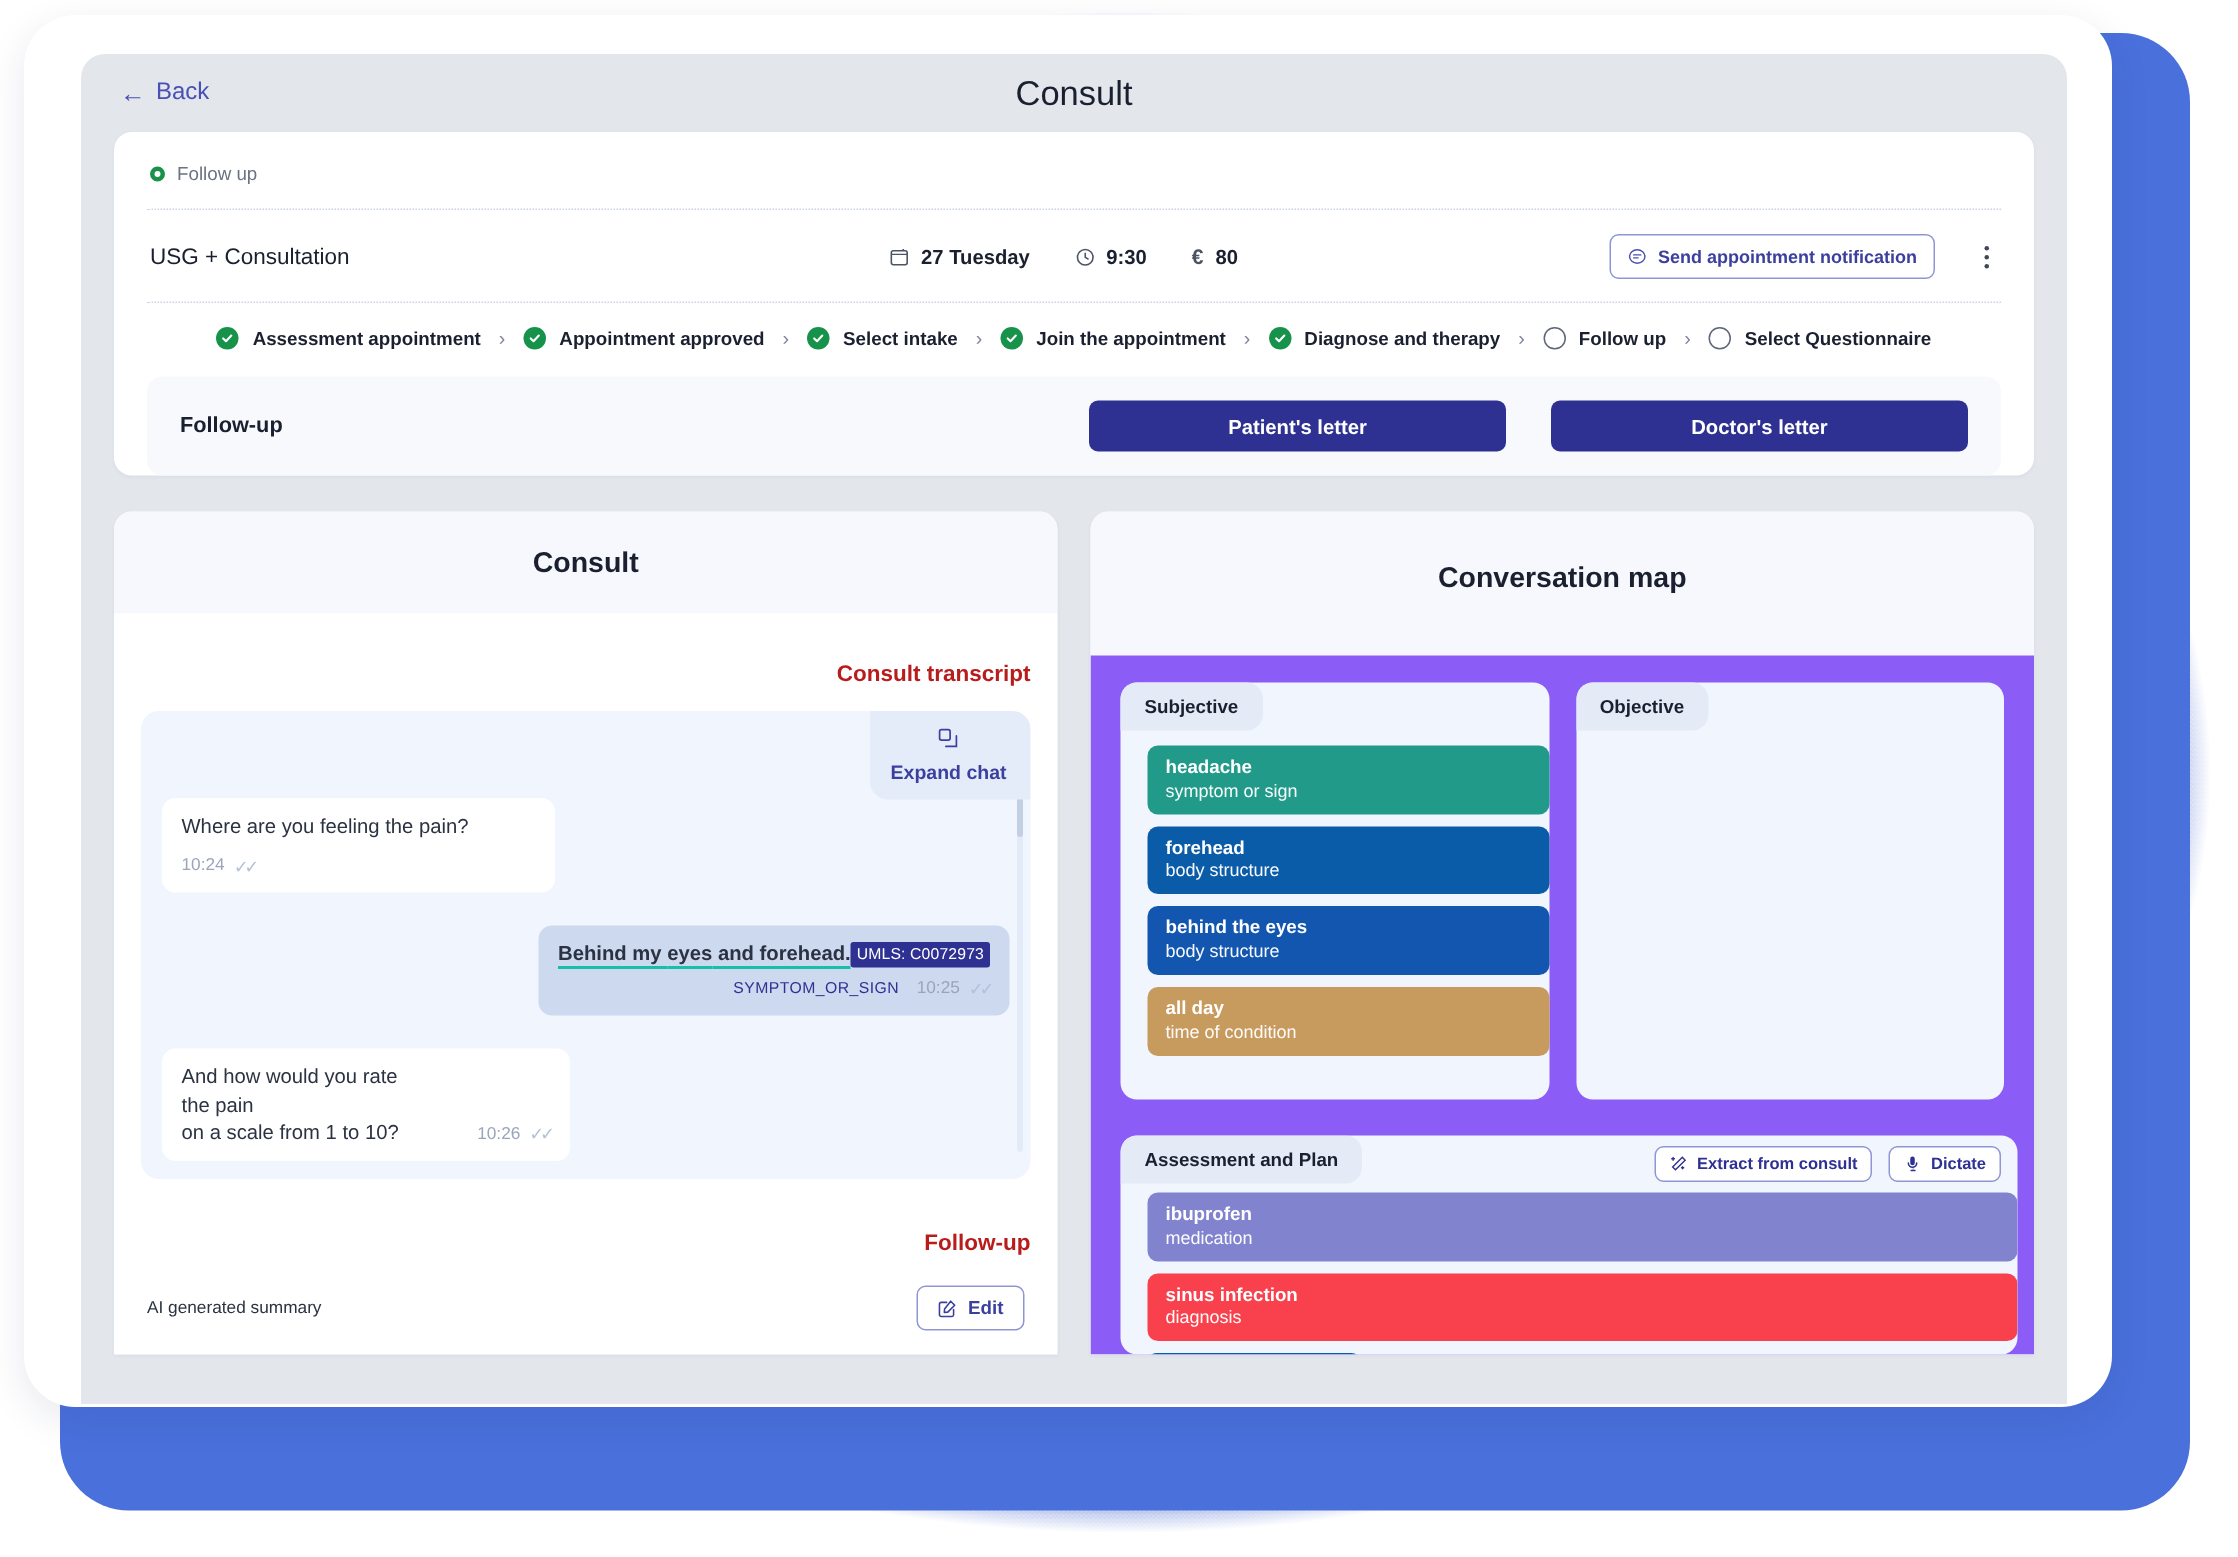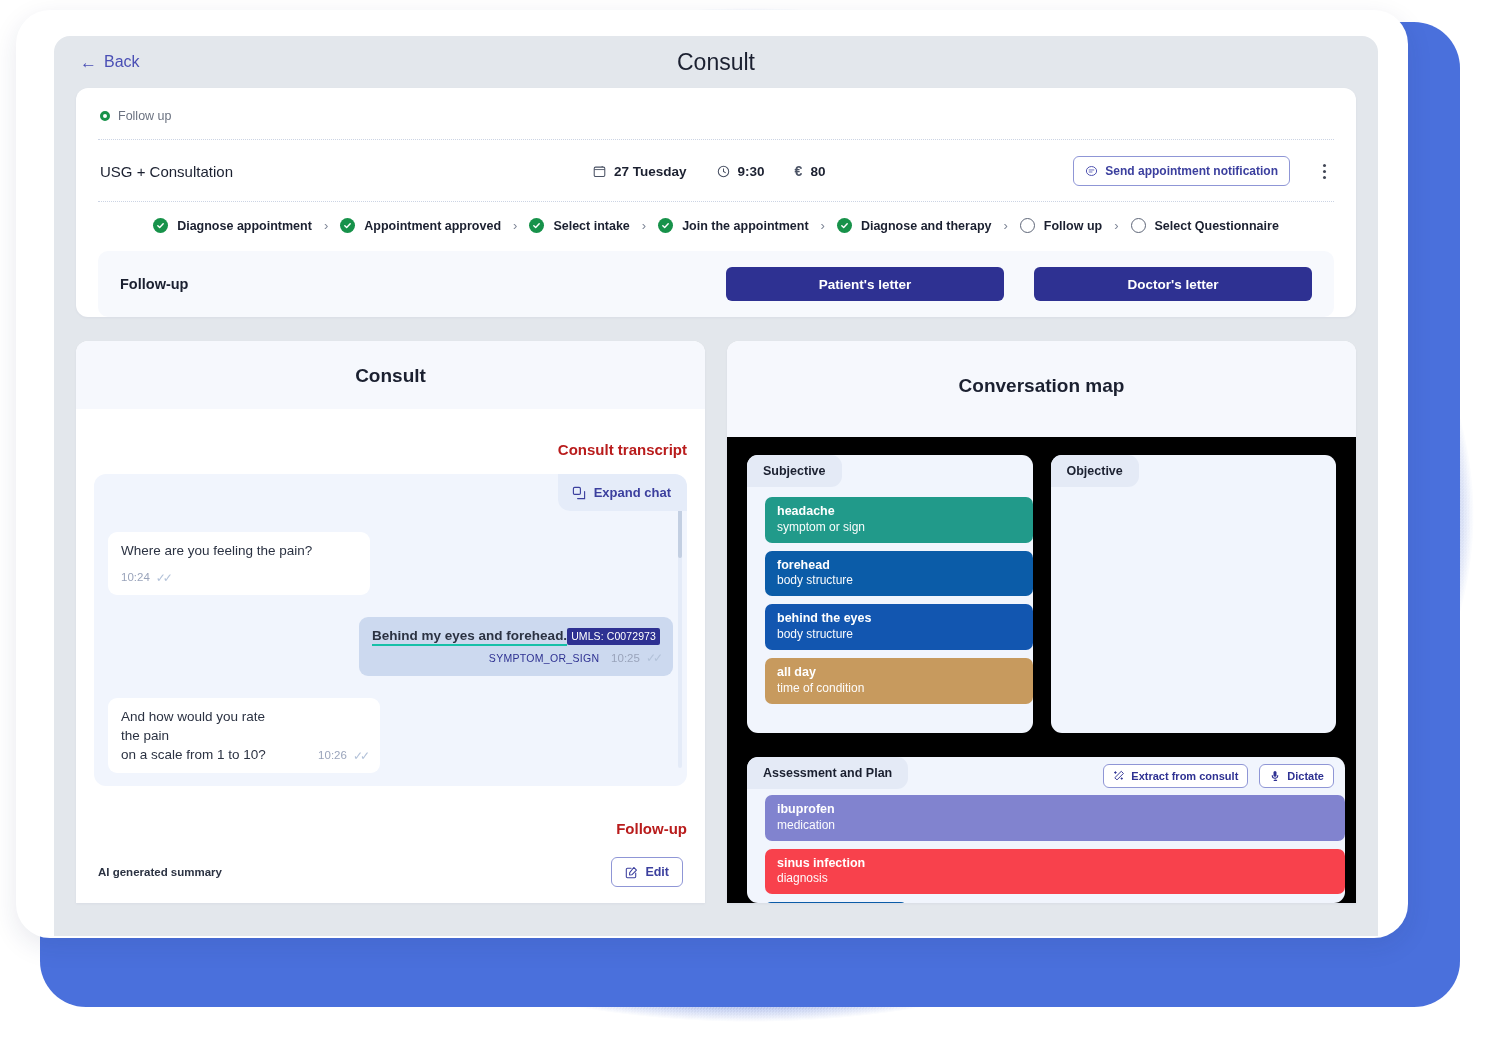--- a/index.html
+++ b/index.html
@@ -243,20 +243,21 @@
     background: #e5ecf9;
     border: none;
     border-bottom-left-radius: 12px;
     border-top-right-radius: 12px;
     padding: 11px 16px 11px 14px;
     display: flex; align-items: center; gap: 8px;
     color: #3b3f9e; font-size: 13px; font-weight: bold;
     cursor: pointer;
     font-family: inherit;
     z-index: 4;
+    flex-direction: column;
   }
 
   .msgs { padding-top: 46px; }
 
   .bubble {
     border-radius: 9px;
     padding: 10px 13px 9px;
     font-size: 13.5px;
     color: #2b3242;
     line-height: 1.38;
@@ -316,34 +317,34 @@
     border-radius: 3px;
   }
 
   
   .followup-sec { padding: 24px 0 0; }
   .followup-sec .sub-title { margin-bottom: 20px; }
   .summary-row {
     display: flex; align-items: center;
     padding: 0 4px 14px;
   }
-  .summary-label { font-size: 11.5px; font-weight: bold; color: #2b3242; }
+  .summary-label { font-size: 11.5px; font-weight: normal; color: #2b3242; }
   .edit-btn {
     margin-left: auto;
     display: inline-flex; align-items: center; gap: 7px;
     border: 1.2px solid #8f96d6;
     color: #3b3f9e; background: #fff;
     border-radius: 6px;
     padding: 7px 13px;
     font-size: 12.5px; font-weight: bold;
     cursor: pointer; font-family: inherit;
   }
 
   
-  .map-body { padding: 18px 20px 0; background: #000000; }
+  .map-body { padding: 18px 20px 0; background: #8b5cf6; }
   .map-row { display: flex; gap: 18px; }
   .map-box {
     background: #f1f5fd;
     border-radius: 11px;
     position: relative;
     padding: 0 0 14px;
   }
   .map-box.subjective { width: 290px; height: 278px; }
   .map-box.objective  { width: 290px; height: 278px; }
   .map-box.wide       { width: 598px; margin-top: 24px; height: 146px; overflow: hidden; }
@@ -461,21 +462,21 @@
 
         <div class="dotted-sep"></div>
 
         <div class="steps">
           <div class="step">
             <span class="step-dot-done">
               <svg width="9" height="9" viewBox="0 0 12 12" fill="none" stroke="#fff" stroke-width="1.9" stroke-linecap="round" stroke-linejoin="round">
                   <path d="M2.4 6.2l2.5 2.4 4.7-5"></path>
                 </svg>
             </span>
-            <span class="step-label">Diagnose appointment</span>
+            <span class="step-label">Assessment appointment</span>
           </div>
           <span class="step-chev">›</span>
 
           <div class="step">
             <span class="step-dot-done">
               <svg width="9" height="9" viewBox="0 0 12 12" fill="none" stroke="#fff" stroke-width="1.9" stroke-linecap="round" stroke-linejoin="round">
                   <path d="M2.4 6.2l2.5 2.4 4.7-5"></path>
                 </svg>
             </span>
             <span class="step-label">Appointment approved</span>

